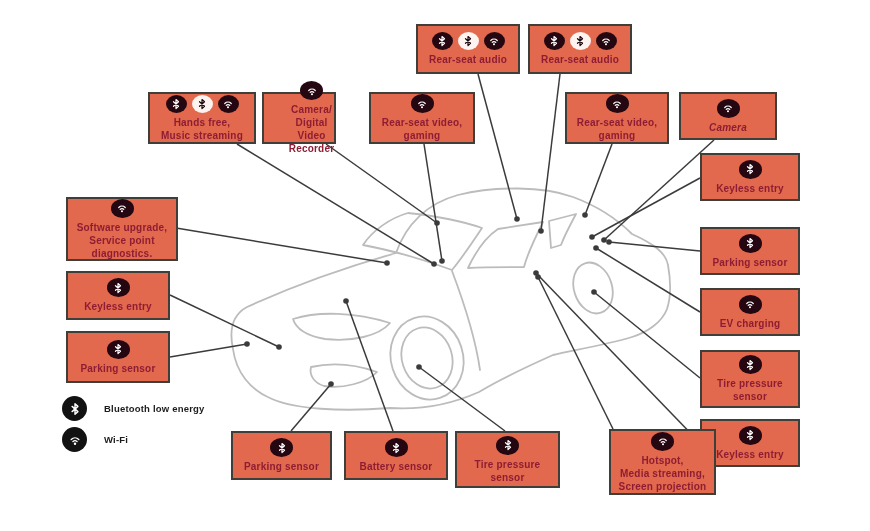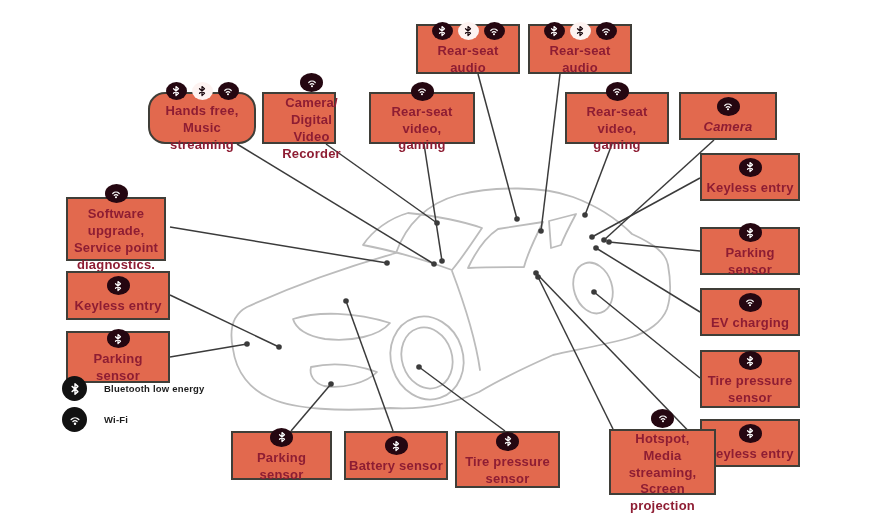--- a/index.html
+++ b/index.html
@@ -15,23 +15,23 @@
     align-items:center;justify-content:center;gap:3px;padding:2px 3px;}
   .icon-row{display:flex;gap:5px;align-items:center;justify-content:center;}
   .icon-circle{display:flex;align-items:center;justify-content:center;border-radius:50%;}
   .icon-circle.box-size{width:23px;height:19px;}
   .icon-circle.box-size.sm{width:21px;height:18px;}
   .icon-circle.dark{background:var(--icon-dark,#250711);}
   .icon-circle.light{background:var(--icon-light,#fdf3f1);}
   .icon-circle.legend-size{width:25px;height:25px;box-sizing:border-box;}
   .icon-circle.legend-dark{background:var(--legend-icon,#121212);}
   .icon-circle.legend-light{background:#ffffff;border:1.8px solid var(--legend-icon,#121212);}
-  .feature-label{font-size:13px;font-weight:bold;line-height:1.3;letter-spacing:.2px;
+  .feature-label{font-size:10px;font-weight:bold;line-height:1.3;letter-spacing:.2px;
     color:var(--label,#8e1d33);text-align:center;white-space:pre-line;}
-  #legend{position:absolute;left:62px;top:376px;display:flex;flex-direction:column;gap:6px;}
+  #legend{position:absolute;left:62px;top:396px;display:flex;flex-direction:column;gap:6px;}
   .legend-row{display:flex;align-items:center;gap:17px;}
   .legend-label{font-size:9.5px;font-weight:bold;color:#1c1c1c;letter-spacing:.2px;}
 </style>
 </head>
 <body>
 
 <div id="canvas">
   <svg id="diagram-svg" width="870" height="531" viewBox="0 0 870 531">
     <g id="car-group">
       <path class="car-line" d="M233,349 C229,330 232,315 247,307 C293,286 350,266 396,253
@@ -135,21 +135,21 @@
           <span class="icon-circle box-size dark sm">
             <svg width="12" height="12" viewBox="0 0 24 24">
               <path d="M8.5 14.5 A5.5 5.5 0 0 1 15.5 14.5" fill="none" stroke="#ffffff" stroke-width="2.4" stroke-linecap="round" stroke-linejoin="round"></path>
               <path d="M5.5 11 A9.5 9.5 0 0 1 18.5 11" fill="none" stroke="#ffffff" stroke-width="2.4" stroke-linecap="round" stroke-linejoin="round"></path>
               <circle cx="12" cy="18.4" r="2.1" fill="#ffffff"></circle>
             </svg>
           </span>
         </div>
         <div class="feature-label">Rear-seat audio</div>
       </div>
-      <div class="feature-box" style="left: 148px; top: 92px; width: 108px; height: 52px; border-radius: 17px;">
+      <div class="feature-box" style="left: 148px; top: 92px; width: 108px; height: 52px;">
         <div class="icon-row">
           <span class="icon-circle box-size dark sm">
             <svg width="12" height="12" viewBox="0 0 24 24">
               <path d="M7 7.5 L17 16.5 L12 21 L12 3 L17 7.5 L7 16.5" fill="none" stroke="#ffffff" stroke-width="2.4" stroke-linecap="round" stroke-linejoin="round"></path>
             </svg>
           </span>
           <span class="icon-circle box-size light sm">
             <svg width="12" height="12" viewBox="0 0 24 24">
               <path d="M7 7.5 L17 16.5 L12 21 L12 3 L17 7.5 L7 16.5" fill="none" stroke="#17060c" stroke-width="2.4" stroke-linecap="round" stroke-linejoin="round"></path>
             </svg>
@@ -262,21 +262,21 @@
       <div class="feature-box" style="left: 700px; top: 419px; width: 100px; height: 48px;">
         <div class="icon-row">
           <span class="icon-circle box-size dark">
             <svg width="12" height="12" viewBox="0 0 24 24">
               <path d="M7 7.5 L17 16.5 L12 21 L12 3 L17 7.5 L7 16.5" fill="none" stroke="#ffffff" stroke-width="2.4" stroke-linecap="round" stroke-linejoin="round"></path>
             </svg>
           </span>
         </div>
         <div class="feature-label">Keyless entry</div>
       </div>
-      <div class="feature-box" style="left: 66px; top: 197px; width: 100px; height: 64px;">
+      <div class="feature-box" style="left: 66px; top: 197px; width: 112px; height: 64px;">
         <div class="icon-row">
           <span class="icon-circle box-size dark">
             <svg width="12" height="12" viewBox="0 0 24 24">
               <path d="M8.5 14.5 A5.5 5.5 0 0 1 15.5 14.5" fill="none" stroke="#ffffff" stroke-width="2.4" stroke-linecap="round" stroke-linejoin="round"></path>
               <path d="M5.5 11 A9.5 9.5 0 0 1 18.5 11" fill="none" stroke="#ffffff" stroke-width="2.4" stroke-linecap="round" stroke-linejoin="round"></path>
               <circle cx="12" cy="18.4" r="2.1" fill="#ffffff"></circle>
             </svg>
           </span>
         </div>
         <div class="feature-label">Software upgrade,

